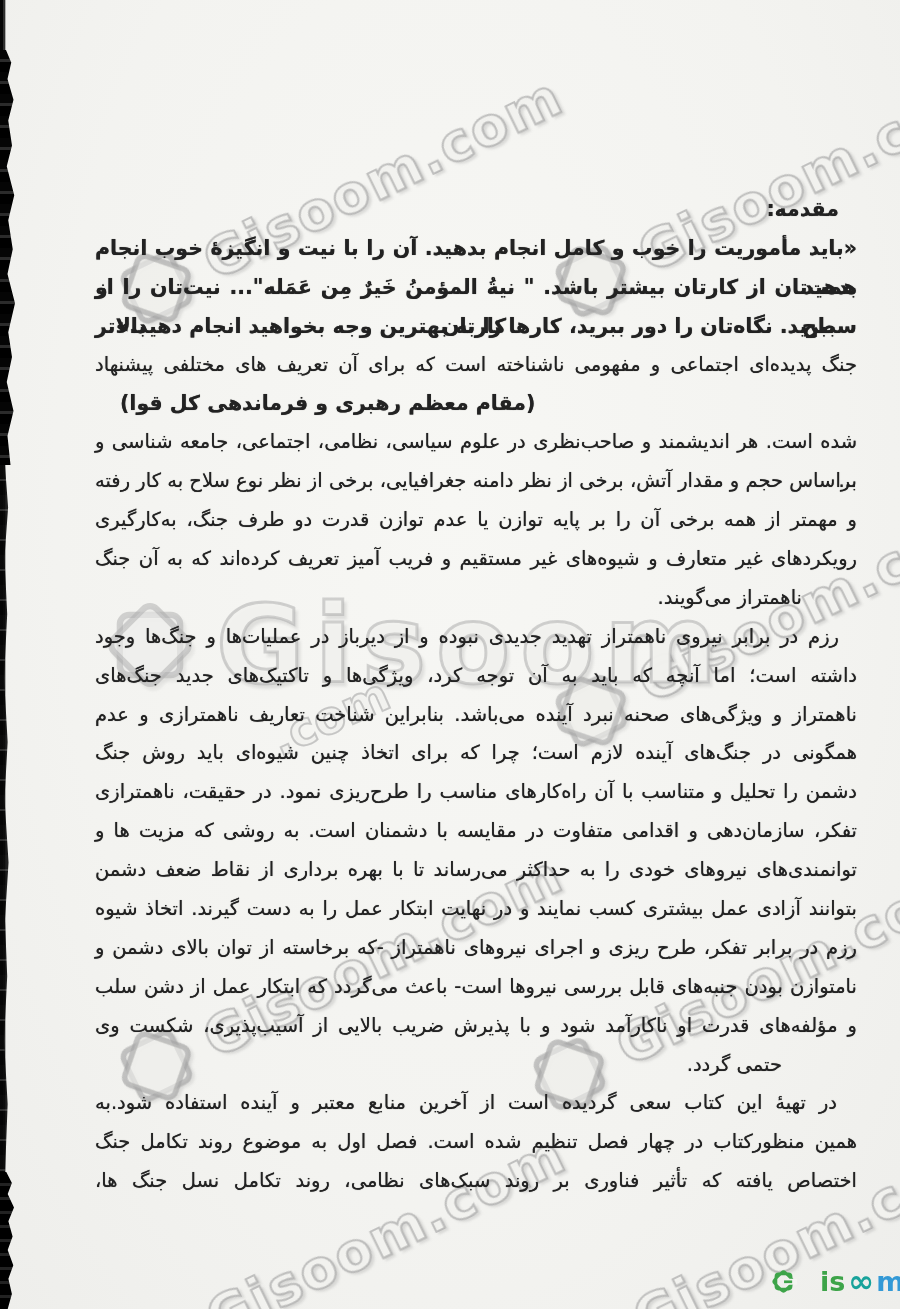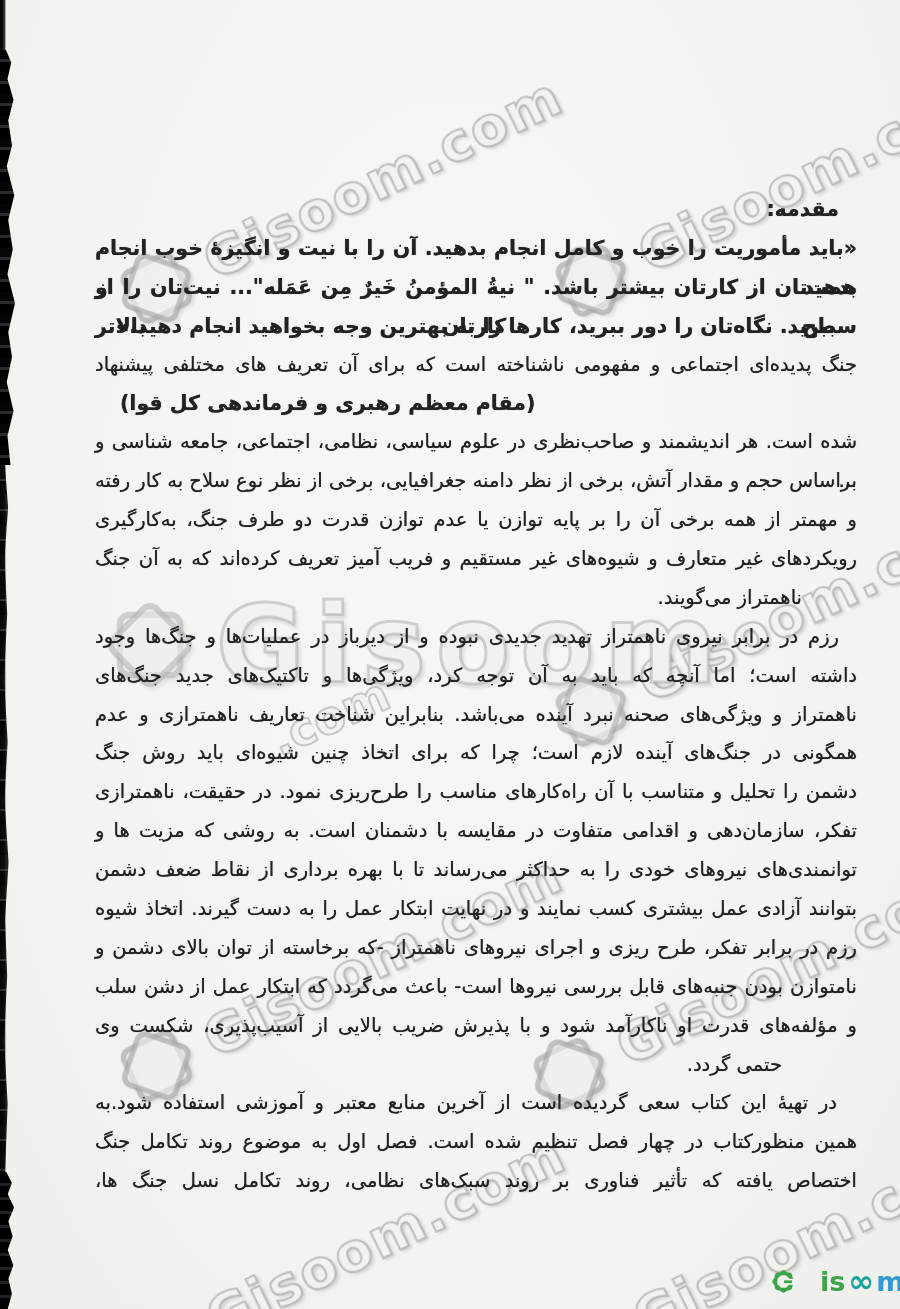--- a/index.html
+++ b/index.html
@@ -150,21 +150,21 @@
       <div class="line l-justify">ناهمتراز و ویژگی‌های صحنه نبرد آینده می‌باشد. بنابراین شناخت تعاریف ناهمترازی و عدم</div>
       <div class="line l-justify">همگونی در جنگ‌های آینده لازم است؛ چرا که برای اتخاذ چنین شیوه‌ای باید روش جنگ</div>
       <div class="line l-justify">دشمن را تحلیل و متناسب با آن راه‌کارهای مناسب را طرح‌ریزی نمود. در حقیقت، ناهمترازی</div>
       <div class="line l-justify">تفکر، سازمان‌دهی و اقدامی متفاوت در مقایسه با دشمنان است. به روشی که مزیت ها و</div>
       <div class="line l-justify">توانمندی‌های نیروهای خودی را به حداکثر می‌رساند تا با بهره برداری از نقاط ضعف دشمن</div>
       <div class="line l-justify">بتوانند آزادی عمل بیشتری کسب نمایند و در نهایت ابتکار عمل را به دست گیرند. اتخاذ شیوه</div>
       <div class="line l-justify">رزم در برابر تفکر، طرح ریزی و اجرای نیروهای ناهمتراز -که برخاسته از توان بالای دشمن و</div>
       <div class="line l-justify">نامتوازن بودن جنبه‌های قابل بررسی نیروها است- باعث می‌گردد  که ابتکار عمل از دشن سلب</div>
       <div class="line l-justify">و مؤلفه‌های قدرت او ناکارآمد شود و با پذیرش ضریب بالایی از آسیب‌پذیری، شکست وی</div>
       <div class="line l-right" style="padding-right: 75px;">حتمی گردد.</div>
-      <div class="line l-justify" style="padding-right: 20px;">در تهیهٔ این کتاب سعی گردیده است از آخرین منابع معتبر و آموزشی استفاده  شود.به</div>
+      <div class="line l-justify" style="padding-right: 20px;">در تهیهٔ این کتاب سعی گردیده است از آخرین منابع معتبر و آینده استفاده  شود.به</div>
       <div class="line l-justify">همین منظورکتاب در چهار فصل تنظیم شده است. فصل اول به موضوع روند تکامل جنگ</div>
       <div class="line l-justify">اختصاص یافته که تأثیر فناوری بر روند سبک‌های نظامی، روند تکامل نسل جنگ ها،</div>
     </div>
 
   <div class="edge-line"></div>
   <div class="edge-top"></div>
   <div class="edge-mid"></div>
   <div class="edge-bottom"></div>
 
   <div class="logo">

